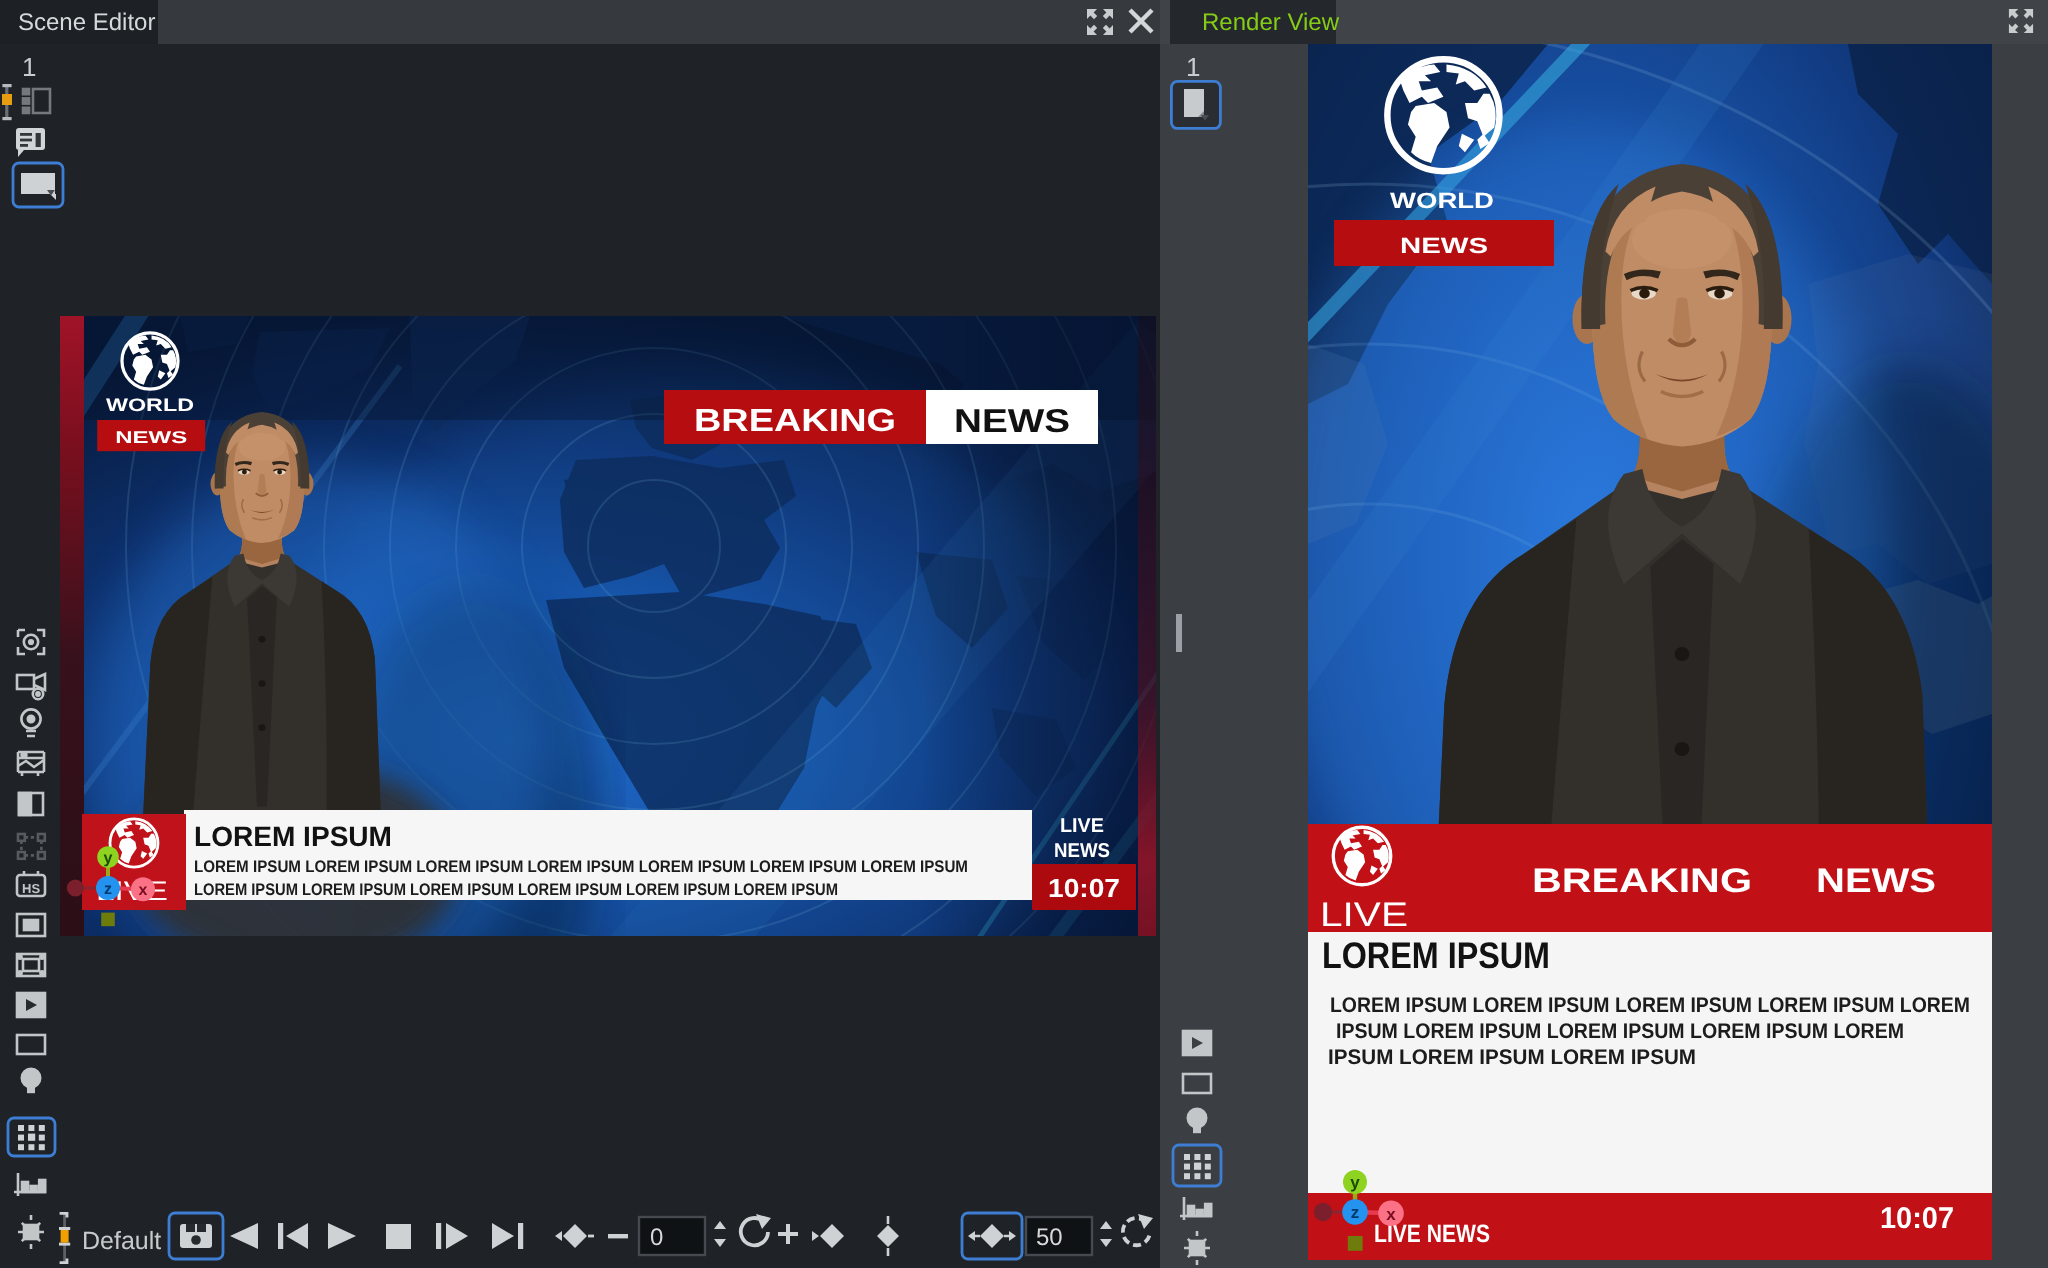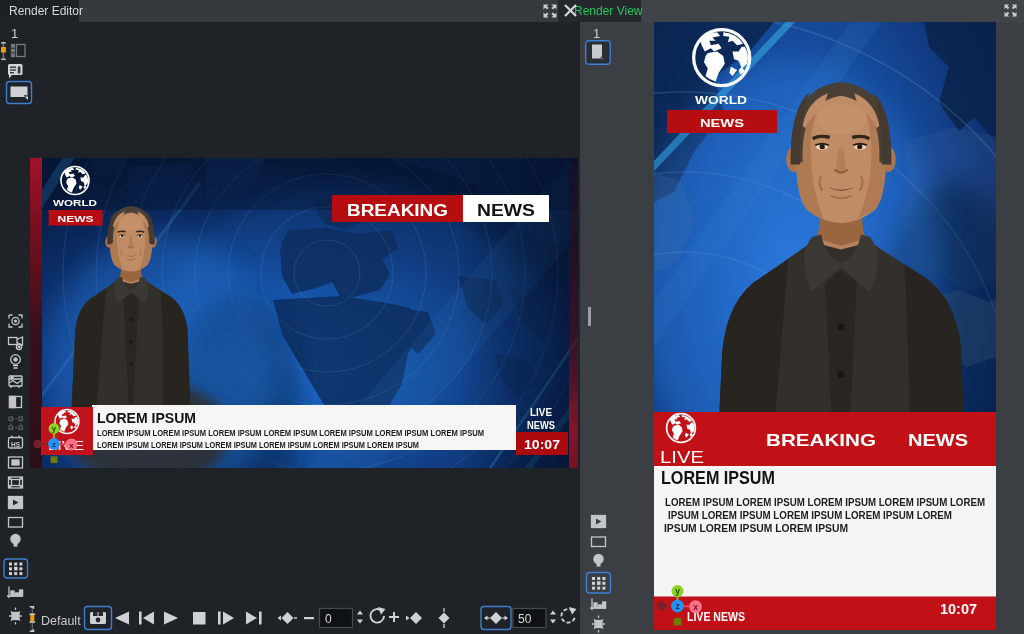--- a/index.html
+++ b/index.html
@@ -1,21 +1,21 @@
 <!DOCTYPE html>
 <html><head><meta charset="utf-8"><style>
 html,body{margin:0;padding:0;width:1024px;height:634px;overflow:hidden;background:#202329;font-family:"Liberation Sans",sans-serif;}
 #root{position:absolute;left:0;top:0;width:1024px;height:634px;}
 .abs{position:absolute;}
 #leftpanel{left:0;top:0;width:580px;height:634px;background:#1f2226;}
 #lefttabbar{left:0;top:0;width:580px;height:22px;background:#36393e;}
 #lefttab{left:0;top:0;width:79px;height:22px;background:#1d2125;color:#d6d9db;font-size:12px;line-height:23px;padding-left:9px;box-sizing:border-box;white-space:nowrap;}
 #rightpanel{left:580px;top:0;width:444px;height:634px;background:#3b3f43;}
 #righttabbar{left:580px;top:0;width:444px;height:22px;background:#404448;}
-#righttab{left:558px;top:0;width:83px;height:22px;background:#24272b;color:#22c55e;font-size:12px;line-height:23px;padding-left:10px;box-sizing:border-box;white-space:nowrap;}
+#righttab{left:585px;top:0;width:83px;height:22px;background:#24272b;color:#84cc16;font-size:12px;line-height:23px;padding-left:10px;box-sizing:border-box;white-space:nowrap;}
 #scene{left:30px;top:158px;width:548px;height:310px;overflow:hidden;background:#0b2045;}
 #video{left:654px;top:22px;width:342px;height:608px;overflow:hidden;background:#0b2045;}
 .lab1{color:#c9ccce;font-size:13px;}
 </style></head>
 <body>
 <svg width="0" height="0" style="position:absolute">
 <defs>
 <radialGradient id="glowL" cx="0.42" cy="0.68" r="0.70">
 <stop offset="0" stop-color="#2270d4"></stop>
         <stop offset="0.32" stop-color="#1654a8"></stop>
@@ -96,21 +96,21 @@
 <path d="M92,111 Q100,115 108,111" fill="none" stroke="#a06e48" stroke-width="1.3"></path>
 <path d="M85,95 Q82,101.5 86,107" fill="none" stroke="#9a6a46" stroke-width="1.2"></path>
 <path d="M115,95 Q118,101.5 114,107" fill="none" stroke="#9a6a46" stroke-width="1.2"></path>
 </g>
 </defs>
 </svg>
 <div id="root">
 <div class="abs" id="leftpanel"></div>
 <div class="abs" id="rightpanel"></div>
 <div class="abs" id="lefttabbar"></div>
-<div class="abs" id="lefttab">Render Editor</div>
+<div class="abs" id="lefttab">Scene Editor</div>
 <div class="abs" id="righttabbar"></div>
 <div class="abs" id="righttab" style="padding-left:16px">Render View</div>
 
 <svg class="abs" style="left:543px;top:4px" width="14" height="14" viewBox="0 0 14 14">
       <g fill="#c9ccce">
         <path d="M0.5,5.5 L0.5,0.5 5.5,0.5 3.8,2.2 5.6,4 4,5.6 2.2,3.8 Z"></path>
         <path d="M8.5,0.5 L13.5,0.5 13.5,5.5 11.8,3.8 10,5.6 8.4,4 10.2,2.2 Z"></path>
         <path d="M0.5,8.5 L0.5,13.5 5.5,13.5 3.8,11.8 5.6,10 4,8.4 2.2,10.2 Z"></path>
         <path d="M13.5,8.5 L13.5,13.5 8.5,13.5 10.2,11.8 8.4,10 10,8.4 11.8,10.2 Z"></path>
       </g>

